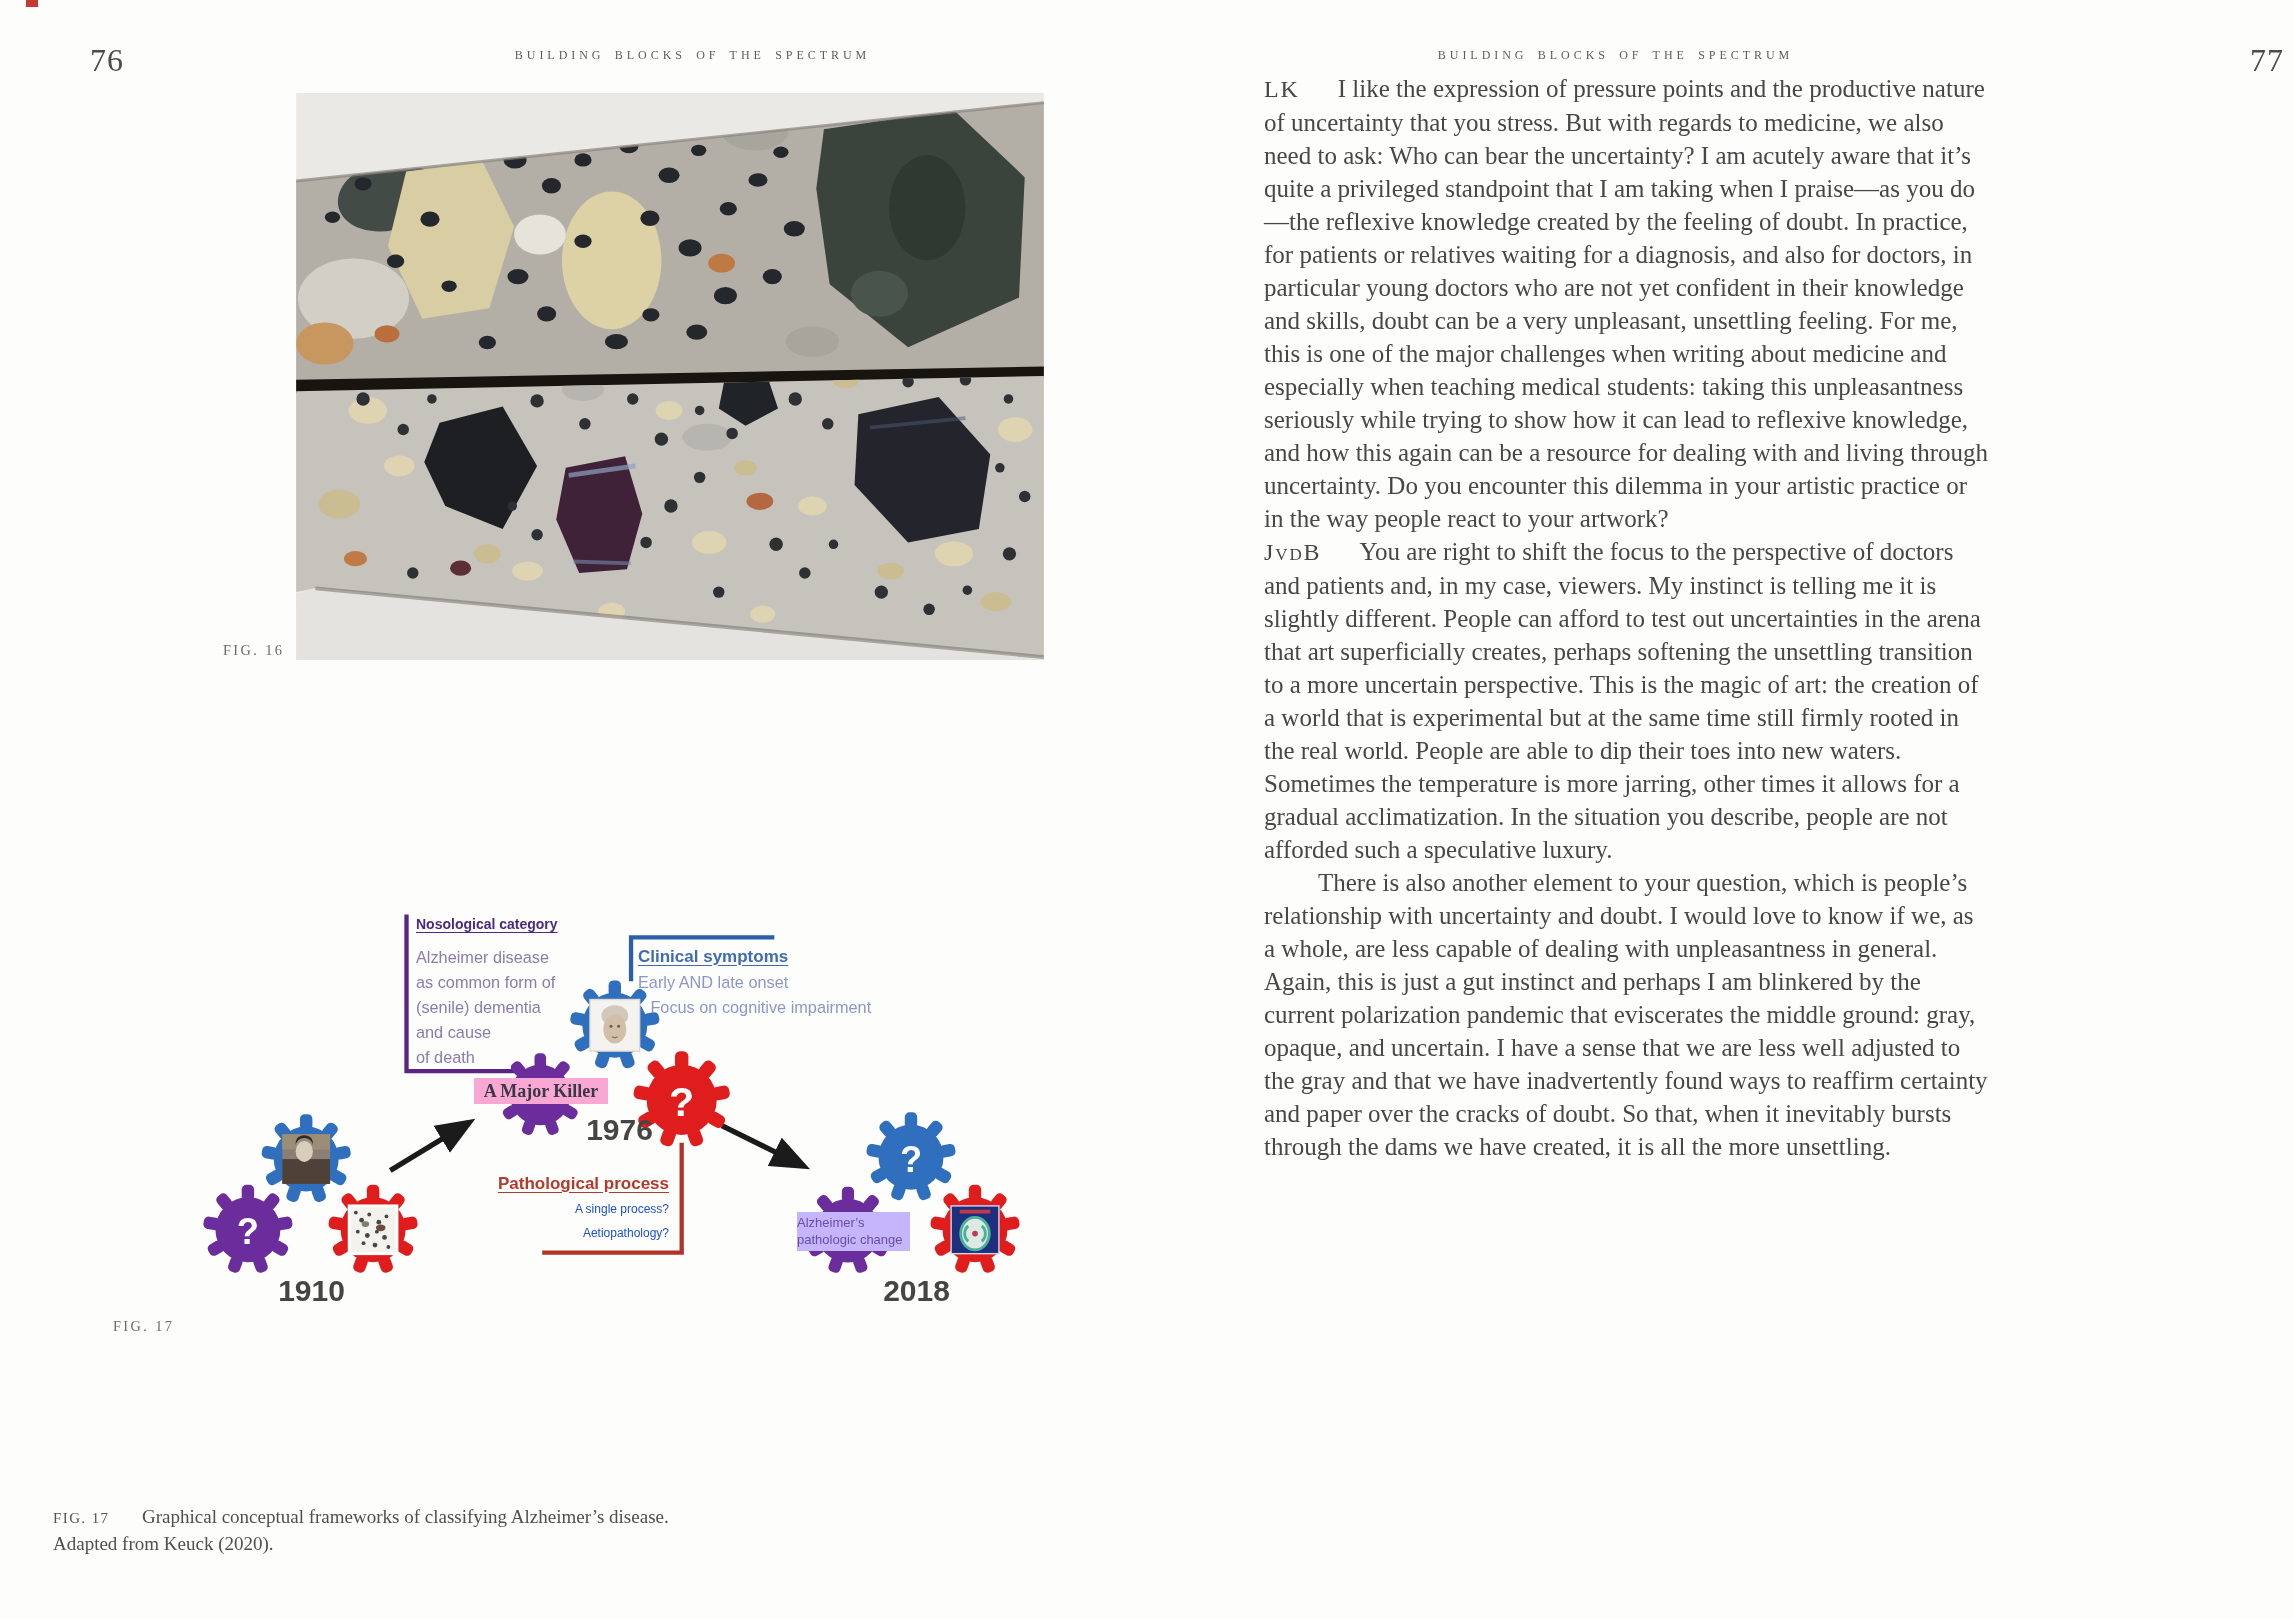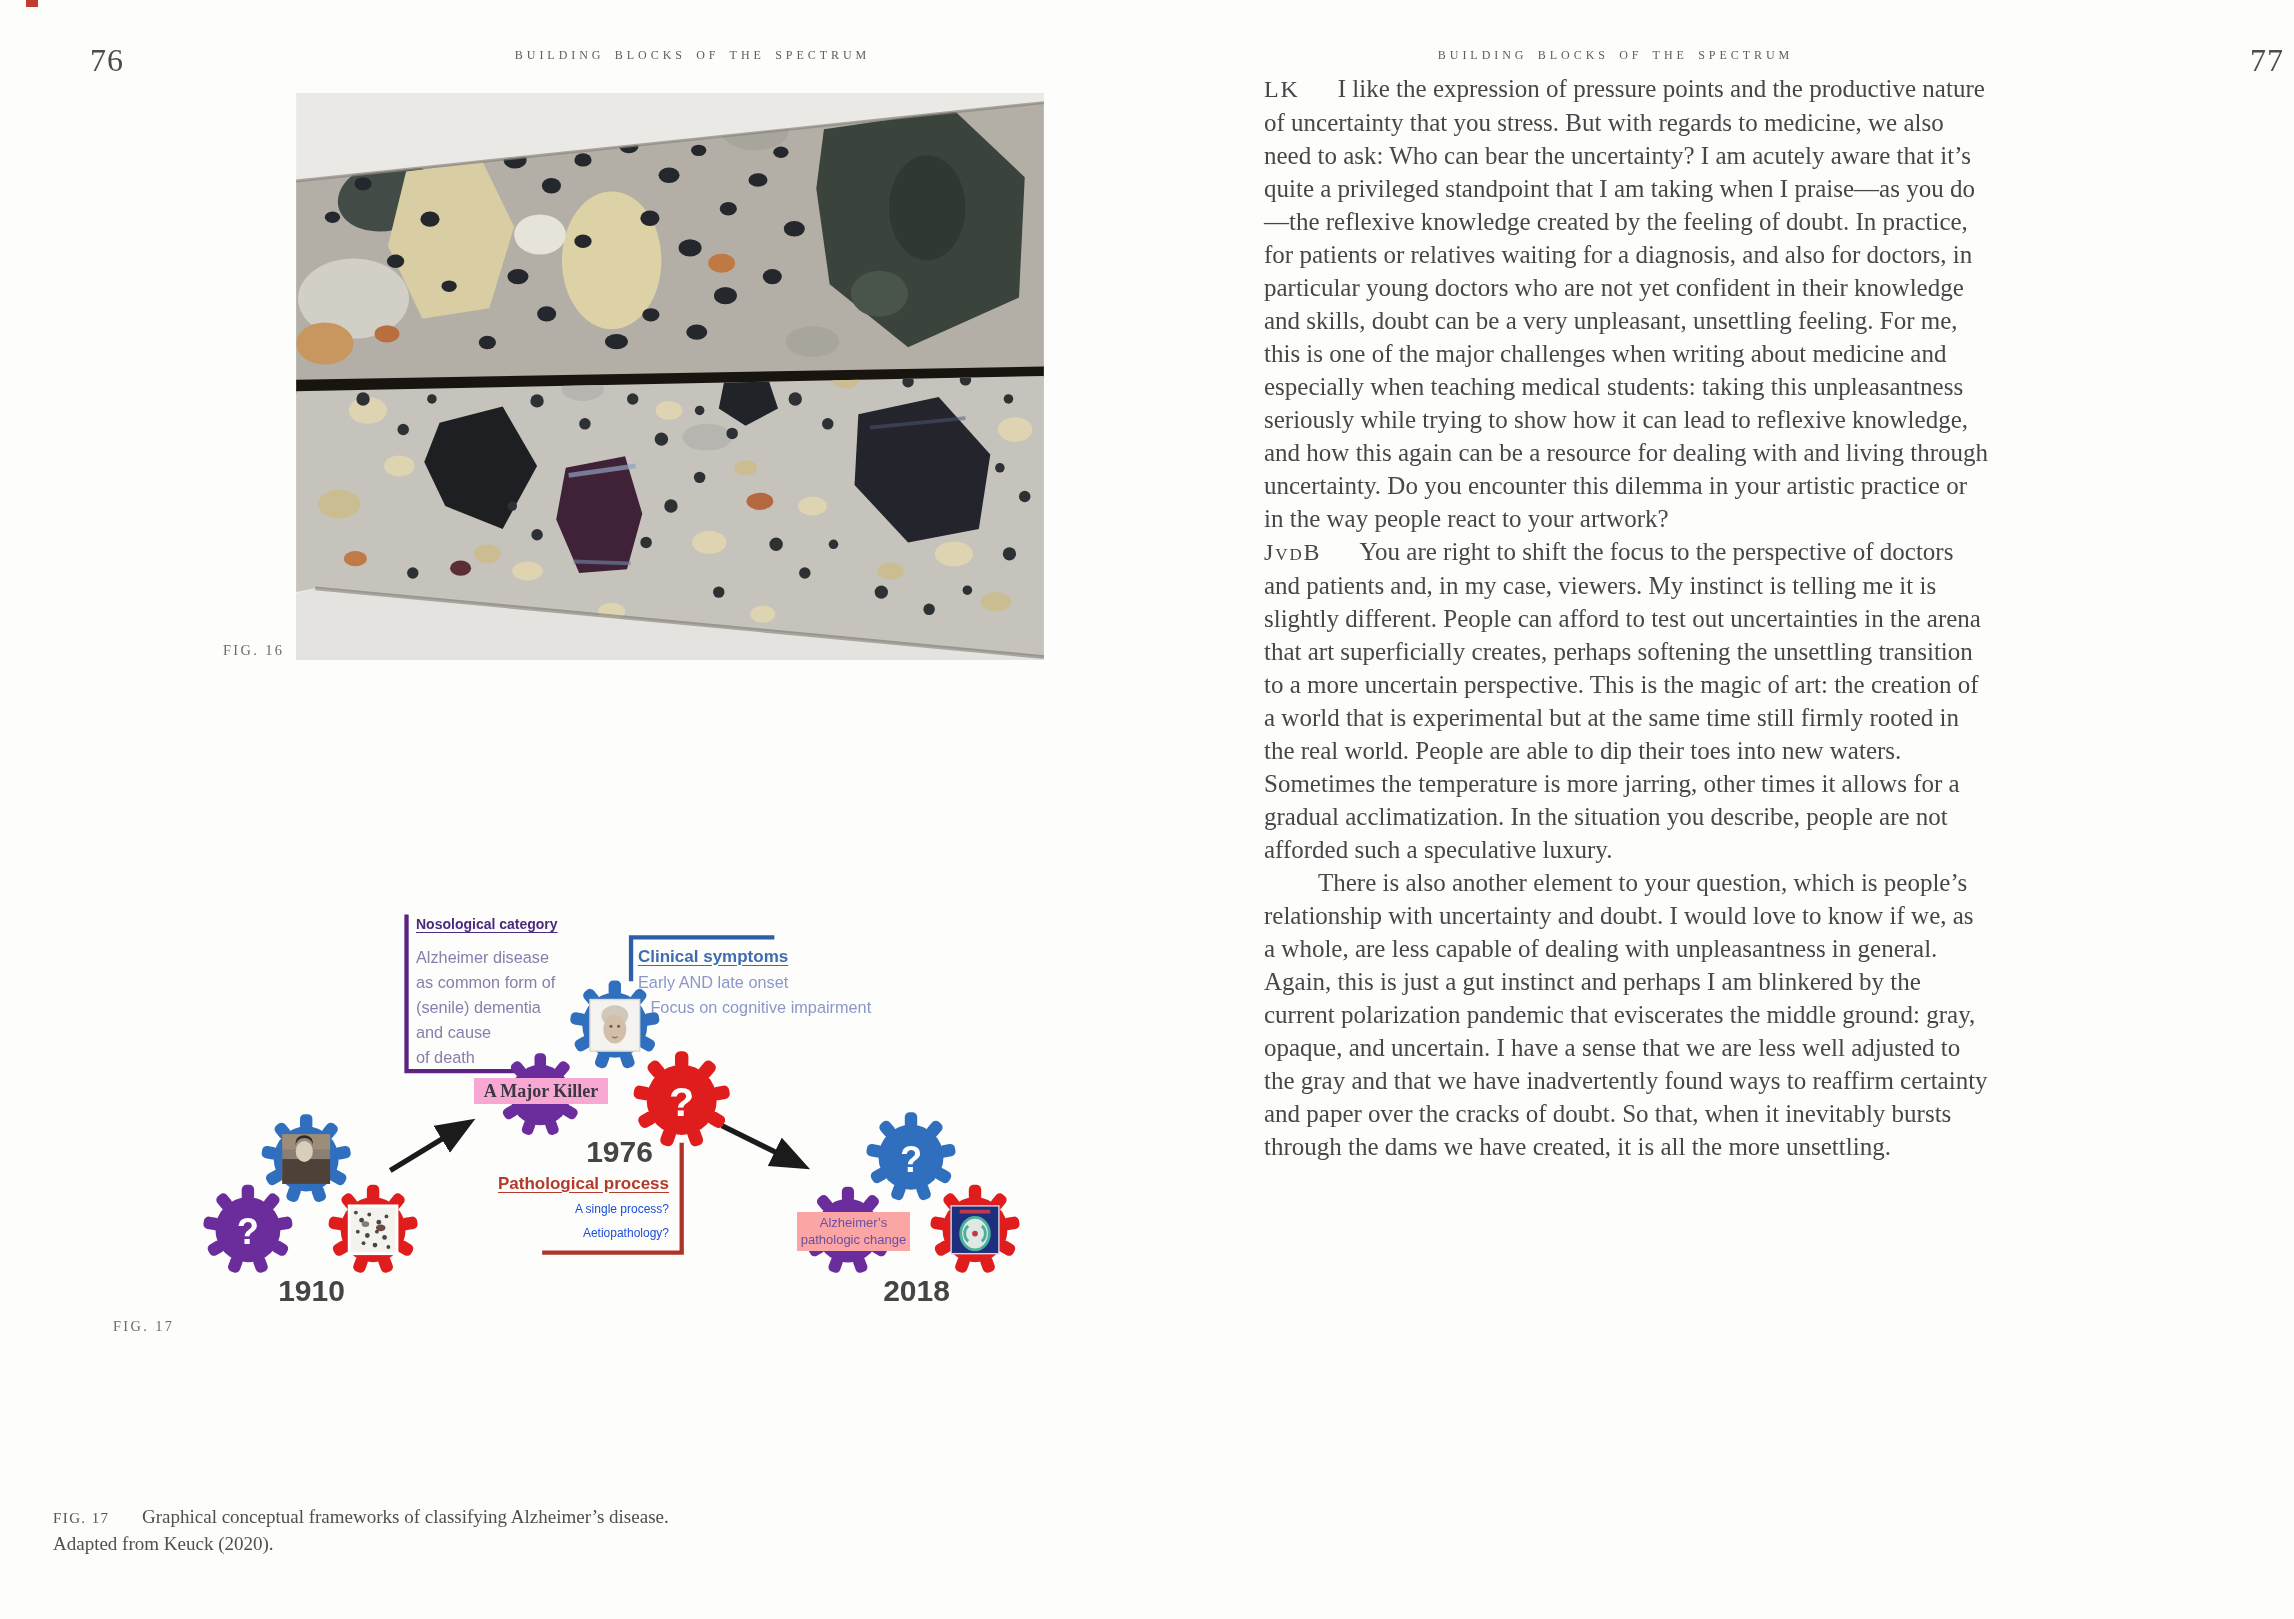--- a/index.html
+++ b/index.html
@@ -46,25 +46,25 @@
   .clin-lines div{line-height:25px;}
   .clin-lines div:nth-child(2){padding-left:12.4px;}
   .path-block{right:392px;top:271px;text-align:right;}
   .path-title{font-size:17px;font-weight:bold;color:#b5392b;
     text-decoration:underline;text-underline-offset:2.9px;line-height:27px;}
   .path-lines{font-size:12px;color:#1d4ed8;}
   .path-lines div{line-height:24.4px;}
   .major-killer{left:378px;top:179px;width:134px;height:26px;background:#f9a8d4;
     text-align:center;font-family:"Liberation Serif",serif;font-weight:bold;
     font-size:18px;color:#3b3844;line-height:26px;}
-  .alz-label{left:701px;top:313px;width:113px;background:#fca5a5;
-    text-align:center;font-size:13px;color:#6b4fa0;line-height:16.7px;padding:2.9px 0;}
+  .alz-label{left:701px;top:313px;width:113px;background:#c4b5fd;
+    font-size:13px;color:#6b4fa0;line-height:16.7px;padding:2.9px 0;}
   .year{font-size:30px;font-weight:bold;color:#454545;width:115px;text-align:center;}
   .year.y1910{left:158px;top:375px;}
-  .year.y1976{left:466px;top:236px;}
+  .year.y1976{left:466px;top:214px;}
   .year.y2018{left:763px;top:375px;}
   
   .textcol{left:1264px;top:72px;width:726px;font-size:25px;line-height:33px;color:#474747;}
   .textcol p{margin:0;text-align:left;}
   .textcol p.indent{text-indent:54px;}
   .speaker{font-variant:small-caps;letter-spacing:1.9px;font-size:24px;margin-right:38px;}
 </style>
 </head>
 <body>
 

